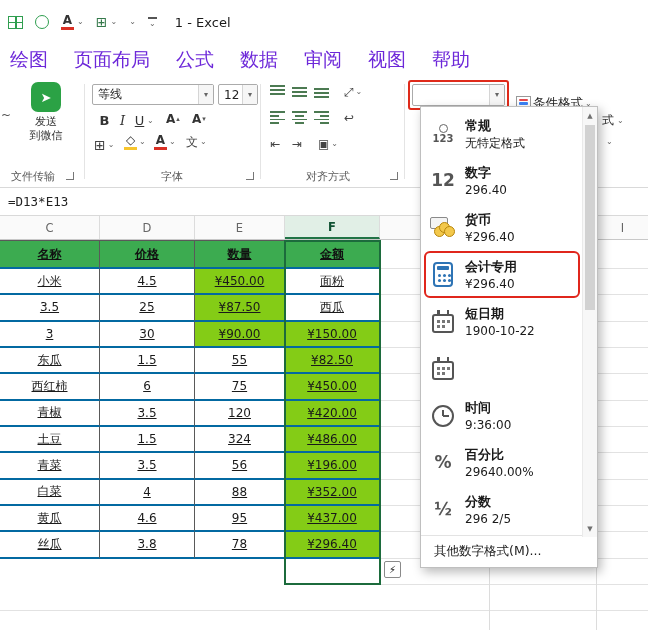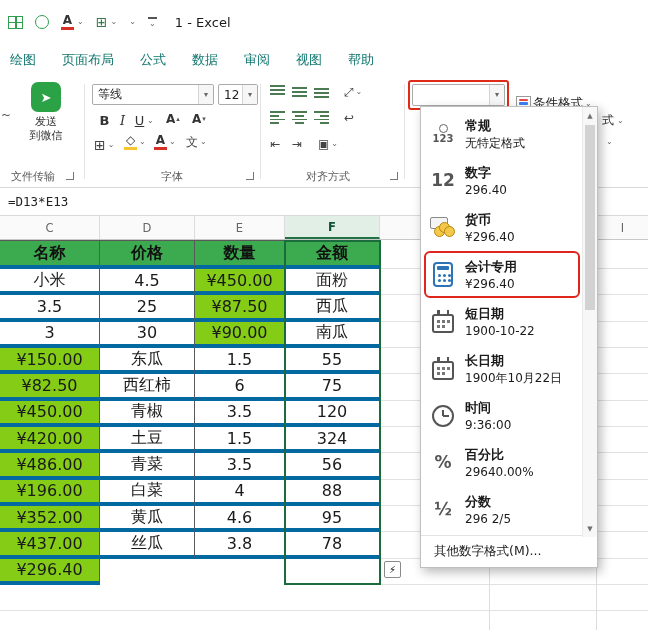--- a/index.html
+++ b/index.html
@@ -20,21 +20,21 @@
   .bar.red { background:#D93025; }
   .bar.yellow { background:#F7C52D; }
   .qa-borders { font-size:14px; color:#35794B; line-height:1; }
   .chev { font-size:8px; color:#666; line-height:1; }
   .qa-cust { display:inline-flex; flex-direction:column; align-items:center; gap:1px; }
   .qa-cust .topbar { width:9px; height:2px; background:#555; display:block; }
   .win-title { font-size:13px; color:#1a1a1a; margin-left:6px; }
 
   
   .menubar { position:absolute; left:0; top:44px; width:648px; height:32px; display:flex; align-items:center; gap:26px; padding-left:10px; background:#fff; }
-  .mtab { font-size:13px; color:#0f766e; cursor:default; }
+  .mtab { font-size:19px; color:#6d28d9; cursor:default; }
 
   
   .ribbon { position:absolute; left:0; top:76px; width:648px; height:112px; background:#fff; border-bottom:1px solid #D9D9D9; }
   .vdiv { position:absolute; top:8px; bottom:8px; width:1px; background:#E4E4E4; }
   .grp-label { position:absolute; bottom:3px; font-size:11px; color:#595959; text-align:center; }
   .lnch { position:absolute; bottom:7px; width:8px; height:8px; border-right:1.5px solid #777; border-bottom:1.5px solid #777; }
   .frag { position:absolute; font-size:12px; color:#333; display:flex; align-items:center; gap:3px; }
 
   .grp-send { position:absolute; left:12px; top:6px; width:68px; text-align:center; }
   .wx-ic { width:30px; height:30px; margin:0 auto; border-radius:7px; background:#2BA245; color:#fff; display:flex; align-items:center; justify-content:center; font-size:13px; }
@@ -76,21 +76,21 @@
   .colheaders { position:absolute; left:0; top:216px; width:648px; height:24px; background:#FAFAFA; border-bottom:1px solid #C8C8C8; display:flex; }
   .ch { height:100%; display:flex; align-items:center; justify-content:center; font-size:11.5px; color:#666; border-right:1px solid #DCDCDC; }
   .ch.sel { background:#E1EFE6; color:#0F5132; font-weight:bold; border-bottom:2px solid #217346; }
 
   
   .grid { position:absolute; left:0; top:240px; width:648px; height:390px; background:#fff; }
   .gridbg { position:absolute; left:0; right:0; top:28px; bottom:0; background:repeating-linear-gradient(to bottom,#E2E2E2 0 1px,transparent 1px 26.333px); }
   .vline { position:absolute; top:0; bottom:0; width:1px; background:#DCDCDC; }
 
   .table { position:absolute; left:0; top:0; width:380px; display:grid; grid-template-columns:100px 95px 90px 95px; grid-template-rows:28px repeat(12,26.333px); background:#fff; border-top:1px solid #595959; z-index:2; }
-  .tc { border-right:1px solid #595959; border-bottom:4px solid #0369a1; display:flex; align-items:center; justify-content:center; font-size:16px; color:#1a1a1a; }
+  .tc { border-right:1px solid #595959; border-bottom:2px solid #0369a1; display:flex; align-items:center; justify-content:center; font-size:12px; color:#1a1a1a;text-decoration:underline; }
   .tc.hd { background:#3CAB50; font-weight:600; color:#111; }
   .tc.sel { background:#84cc16; }
 
   .selout { position:absolute; left:284px; top:0; width:97px; height:345px; border:2px solid #1C6B3C; z-index:3; pointer-events:none; }
   .qa-btn { position:absolute; left:384px; top:321px; width:17px; height:17px; background:#fff; border:1px solid #8a8a8a; border-radius:2px; display:flex; align-items:center; justify-content:center; font-size:10px; z-index:4; }
 
   
   .dropdown { position:absolute; left:420px; top:106px; width:178px; height:462px; background:#fff; border:1px solid #BFBFBF; box-shadow:3px 4px 10px rgba(0,0,0,.28); z-index:50; padding-top:3px; }
   .dd-item { height:47px; display:flex; align-items:center; padding-right:17px; position:relative; cursor:default; }
   .dd-ic { flex:0 0 44px; display:flex; align-items:center; justify-content:center; }
@@ -341,21 +341,20 @@
       <div class="tc">面粉</div>
       <div class="tc">3.5</div>
       <div class="tc">25</div>
       <div class="tc sel">¥87.50</div>
 
       <div class="tc">西瓜</div>
       <div class="tc">3</div>
       <div class="tc">30</div>
       <div class="tc sel">¥90.00</div>
 
-      <div class="tc">南瓜</div>
       <div class="tc sel">¥150.00</div>
 
       <div class="tc">东瓜</div>
       <div class="tc">1.5</div>
       <div class="tc">55</div>
       <div class="tc sel">¥82.50</div>
 
       <div class="tc">西红柿</div>
       <div class="tc">6</div>
       <div class="tc">75</div>
@@ -466,24 +465,20 @@
     </div>
 
     <div class="dd-item">
       <div class="dd-ic">
         <span class="ic-cal">
             <span class="t1"></span>
             <span class="t2"></span>
             <span class="d"></span>
           </span>
       </div>
-      <div class="dd-tx">
-        <div class="dd-title">长日期</div>
-        <div class="dd-ex">1900年10月22日</div>
-      </div>
     </div>
 
     <div class="dd-item">
       <div class="dd-ic">
         <span class="ic-clock">
             <span class="hh"></span>
             <span class="mh"></span>
           </span>
       </div>
       <div class="dd-tx">

